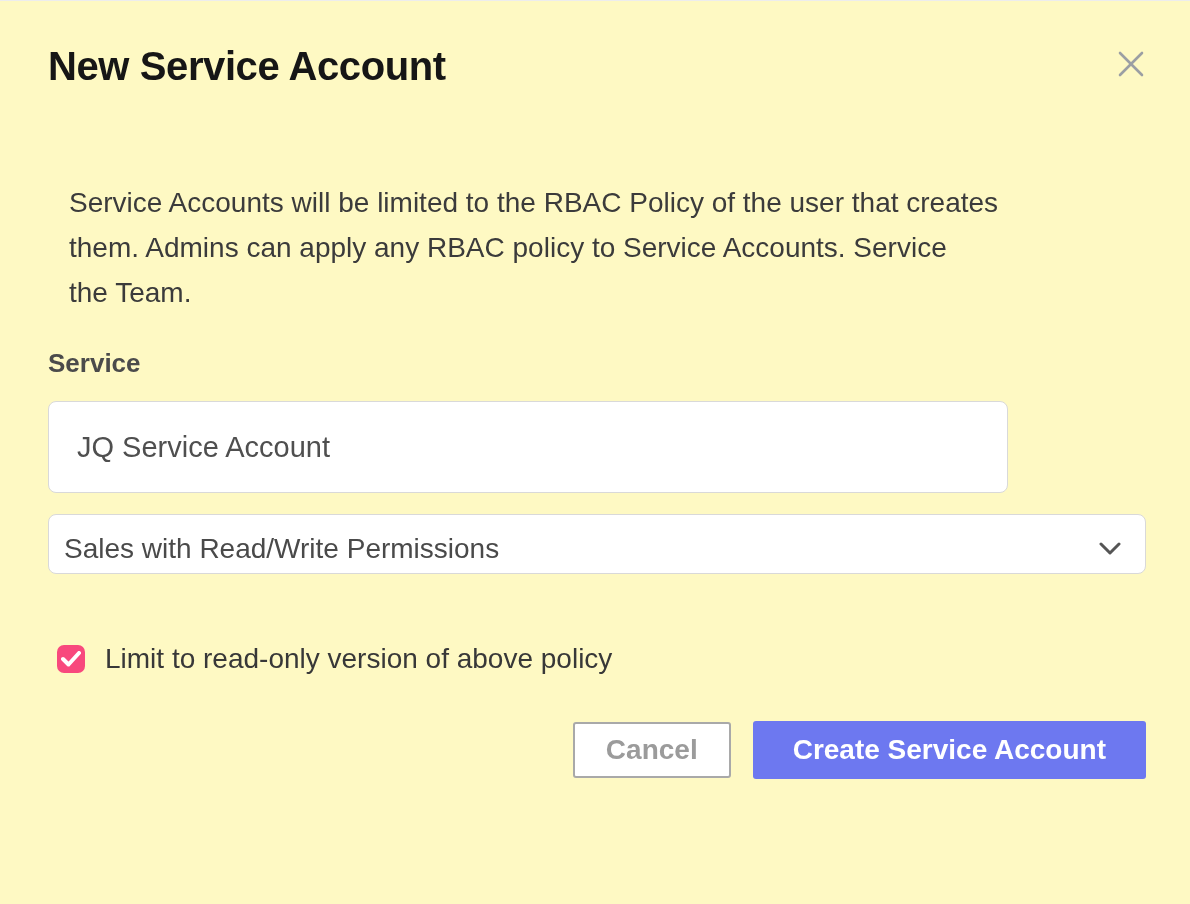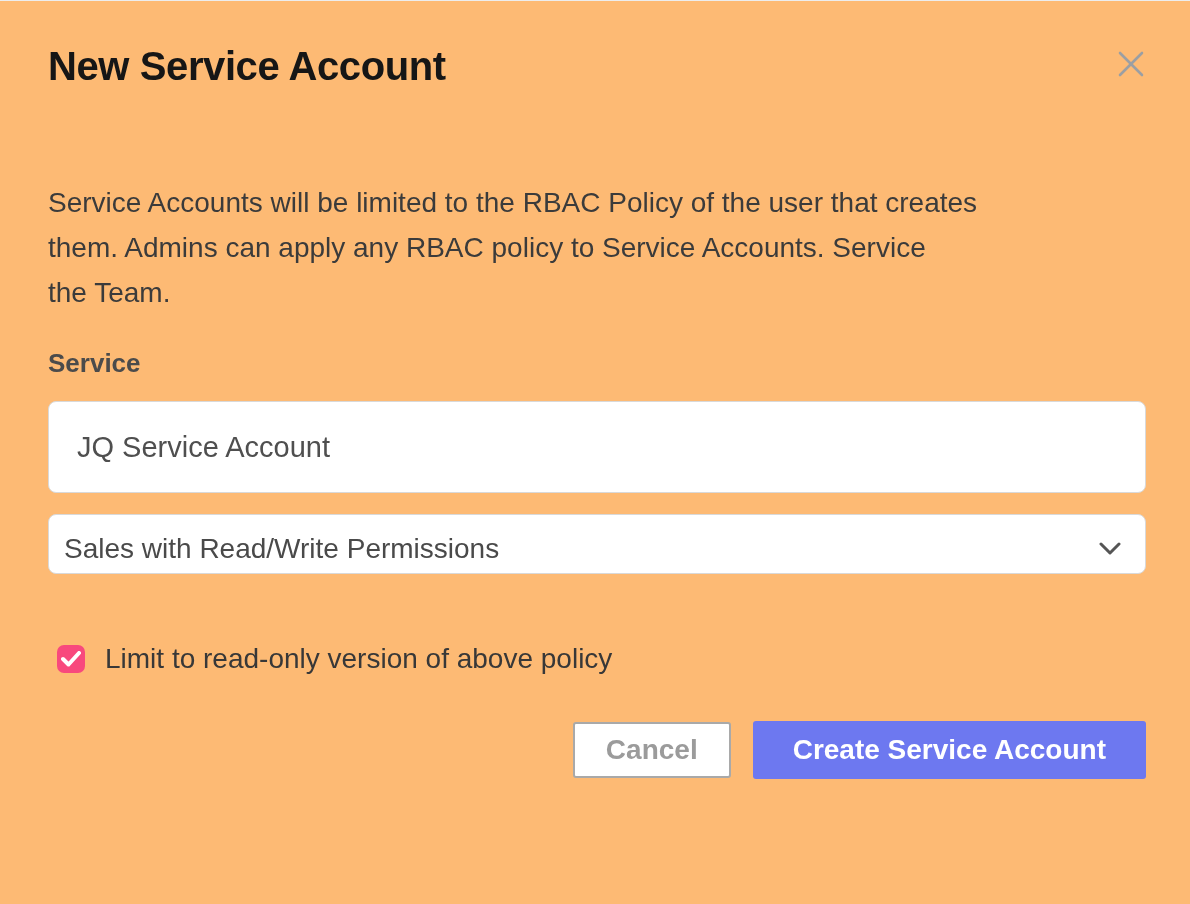--- a/index.html
+++ b/index.html
@@ -3,21 +3,21 @@
 <meta charset="utf-8">
 <style>
   * { margin: 0; padding: 0; box-sizing: border-box; }
   html, body { width: 1190px; height: 904px; background: #ffffff; overflow: hidden; }
   body { font-family: "Liberation Sans", "DejaVu Sans", sans-serif; }
 
   .modal {
     position: relative;
     width: 1190px;
     height: 904px;
-    background: #fdba74;
+    background: #fef9c3;
     border-top: 1px solid #ededed;
     padding: 0 44px 0 48px;
   }
 
   .modal-header {
     display: flex;
     justify-content: space-between;
     align-items: flex-start;
     padding-top: 40px;
   }
@@ -39,35 +39,36 @@
   }
 
   .description {
     margin-top: 90px;
     max-width: 1104px;
   }
   .description .line {
     font-size: 28px;
     line-height: 44.8px;
     color: #3b3b3b;
+    margin-left: 21px;
   }
 
   .field-label {
     font-size: 26px;
     font-weight: 700;
     color: #4b4b4b;
     line-height: 33px;
   }
   .label-nickname { margin-top: 32px; }
   .label-rbac { margin-top: 42px; }
 
   .text-input {
     display: block;
     margin-top: 21px;
-    width: 1098px;
+    width: 960px;
     height: 92px;
     border: 1px solid #d9d9d9;
     border-radius: 8px;
     padding: 0 28px;
     font-size: 29px;
     color: #4f4f4f;
     font-family: "Liberation Sans", "DejaVu Sans", sans-serif;
     outline: none;
     background: #ffffff;
   }

